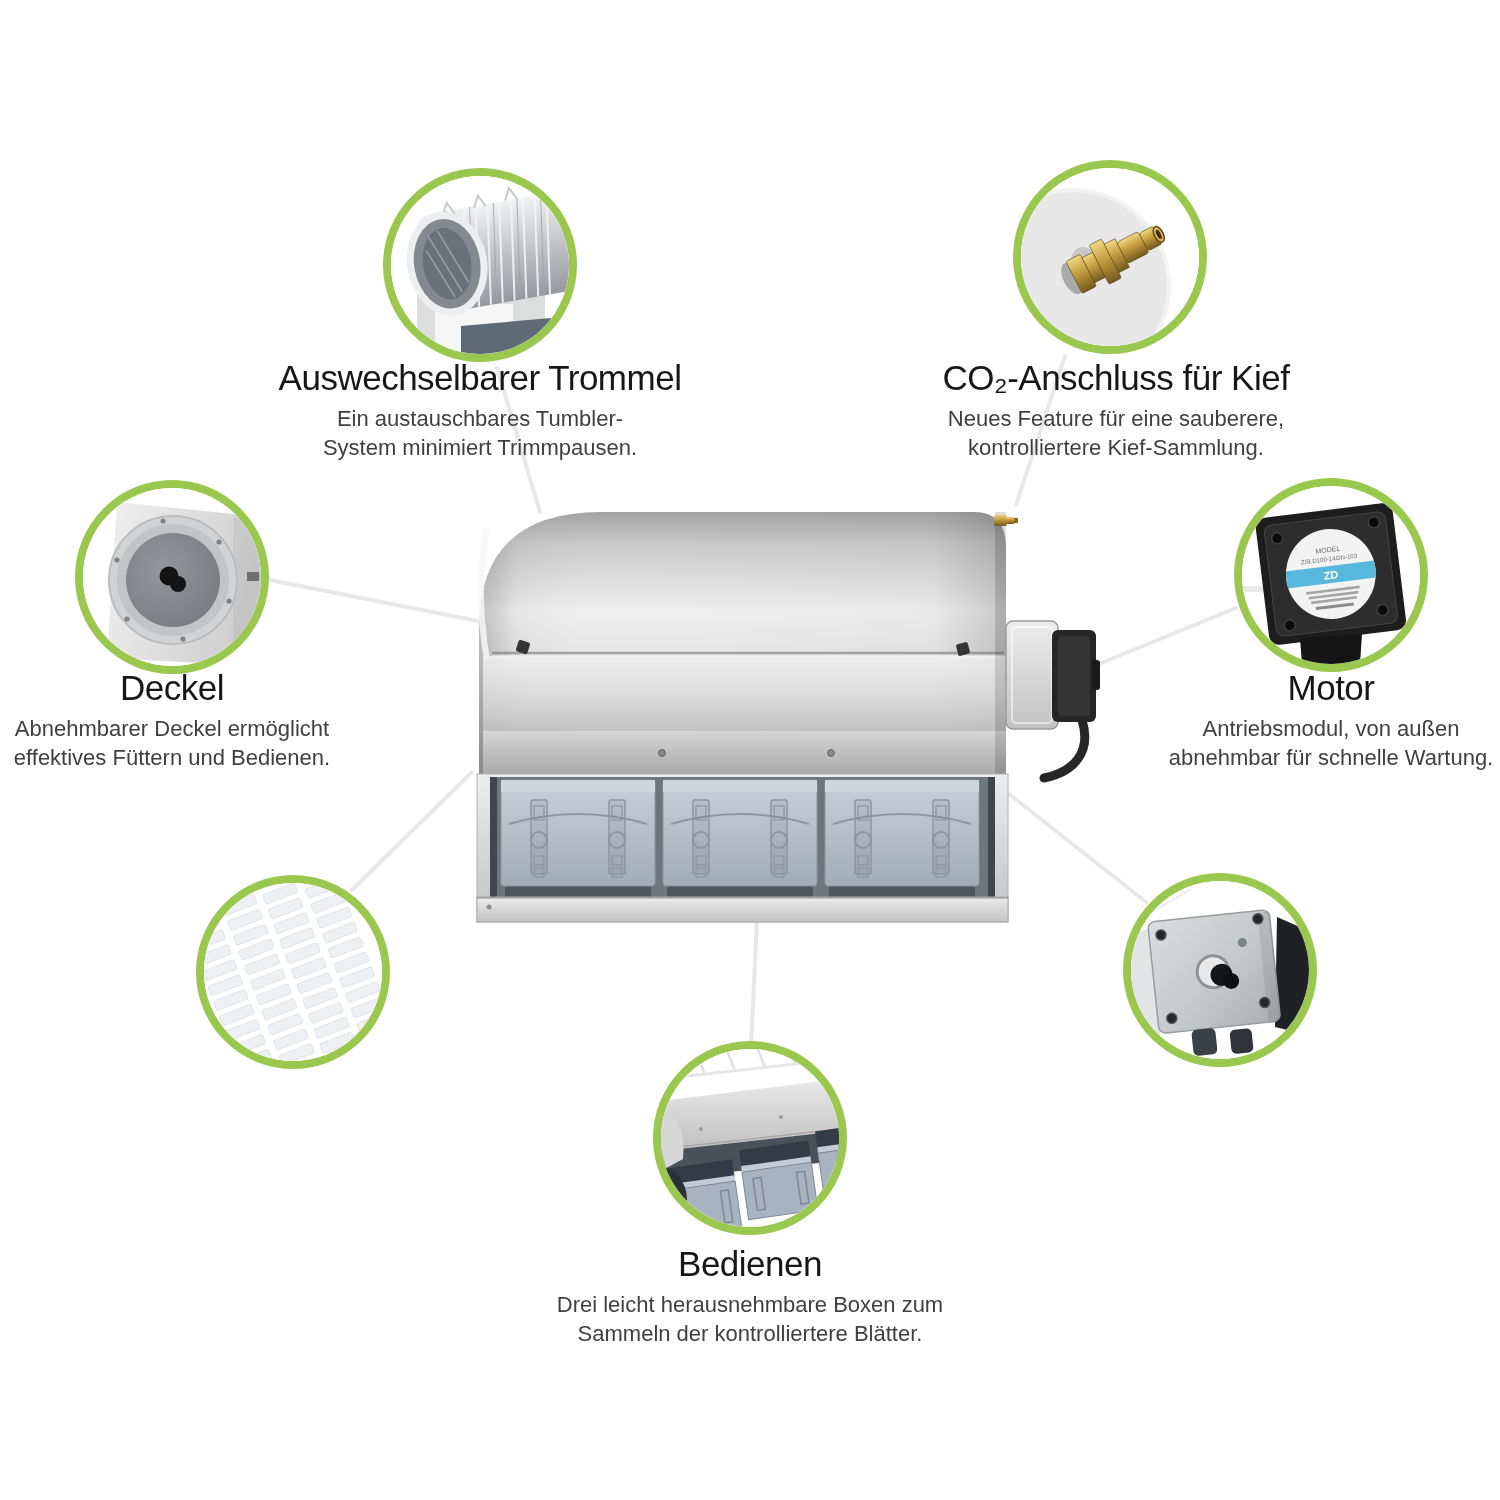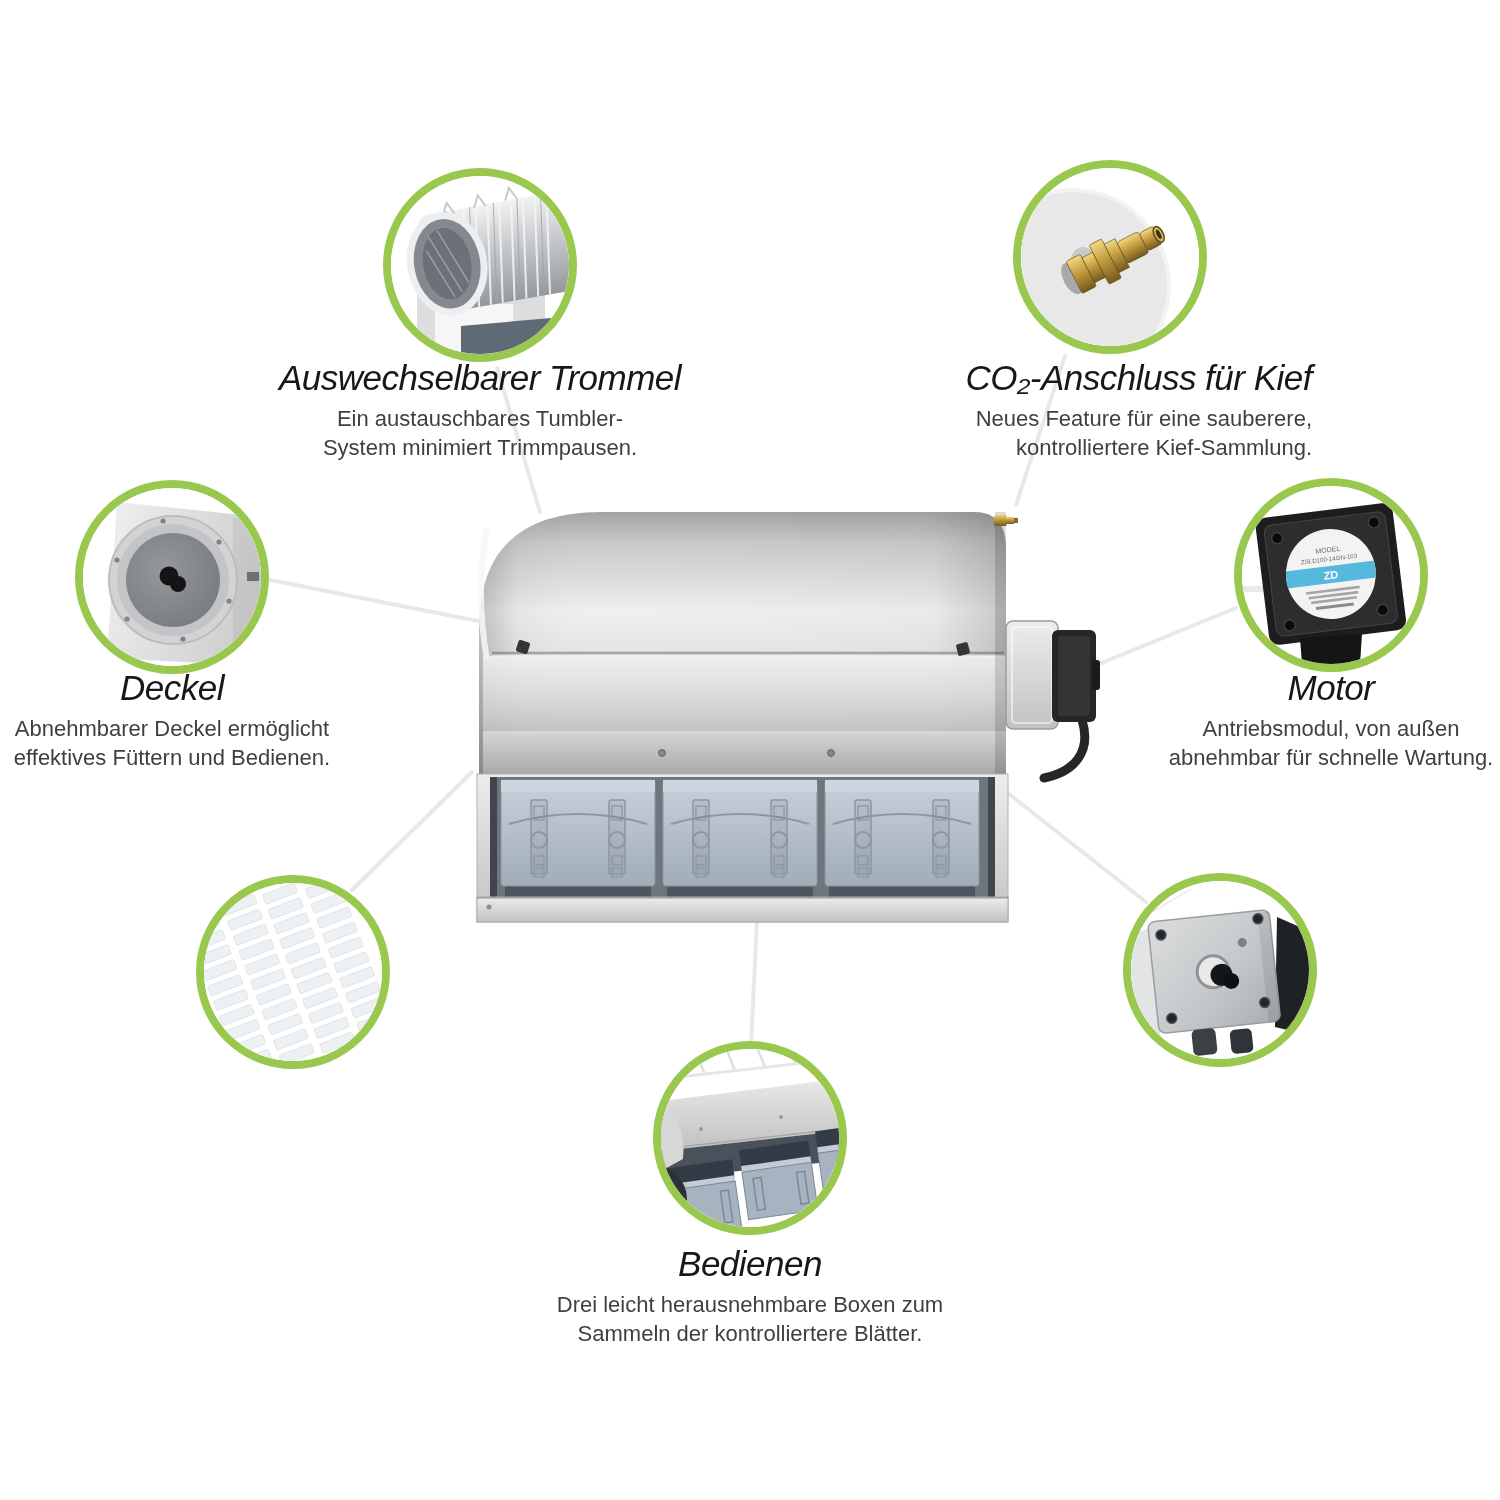--- a/index.html
+++ b/index.html
@@ -10,35 +10,35 @@
   .art { position:absolute; left:0; top:0; width:1500px; height:1500px; z-index:1; }
 
   .photo-circle {
     position:absolute; width:178px; height:178px; border:8px solid #9ac84e;
     border-radius:50%; overflow:hidden; background:#ffffff; z-index:2;
     box-sizing:content-box;
   }
   .photo-circle svg { display:block; width:178px; height:178px; }
 
   .callout-text { position:absolute; width:480px; text-align:center; z-index:2; }
-  .title { font-size:35px; line-height:1.12; color:#171717; letter-spacing:-0.5px; font-weight:400;font-style:italic; }
+  .title { font-size:35px; line-height:1.12; color:#171717; letter-spacing:-0.5px; font-weight:400; }
   .desc  { margin-top:7px; font-size:22px; line-height:1.32; color:#3f3f3f; white-space:pre-line; }
 
   
   .c-trommel  { left:383px;  top:168px; }
   .c-co2      { left:1013px; top:160px; }
   .c-deckel   { left:75px;   top:480px; }
   .c-motor    { left:1234px; top:478px; }
   .c-schneid  { left:196px;  top:875px; }
   .c-laub     { left:653px;  top:1041px; }
   .c-kontroll { left:1123px; top:873px; }
 
   
   .t-trommel  { left:240px;  top:358px; }
-  .t-co2      { left:832px;  top:358px;text-align:right; }
+  .t-co2      { left:876px;  top:358px; }
   .t-deckel   { left:-68px;  top:668px; }
   .t-motor    { left:1091px; top:668px; }
   .t-schneid  { left:48px;   top:1074px; }
   .t-laub     { left:510px;  top:1244px; }
   .t-kontroll { left:975px;  top:1074px; }
 </style>
 </head>
 <body>
 
 <div class="stage">

